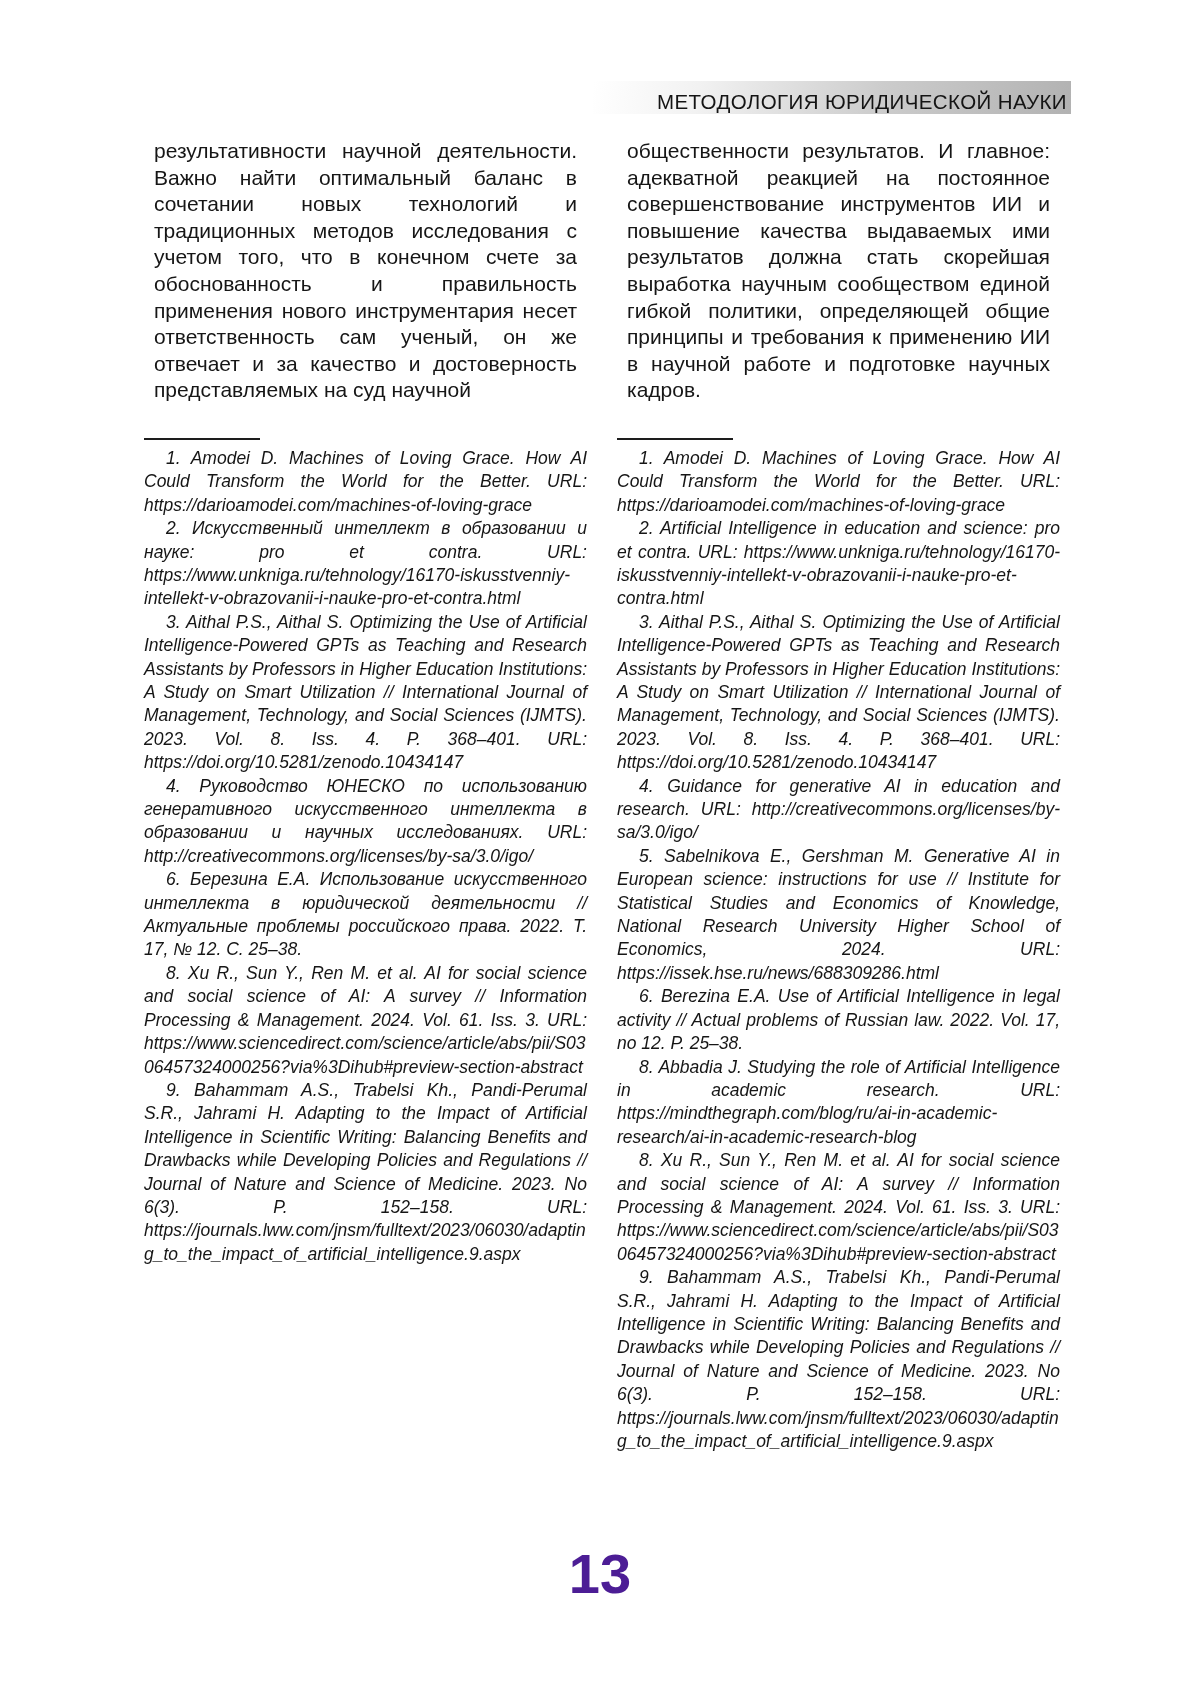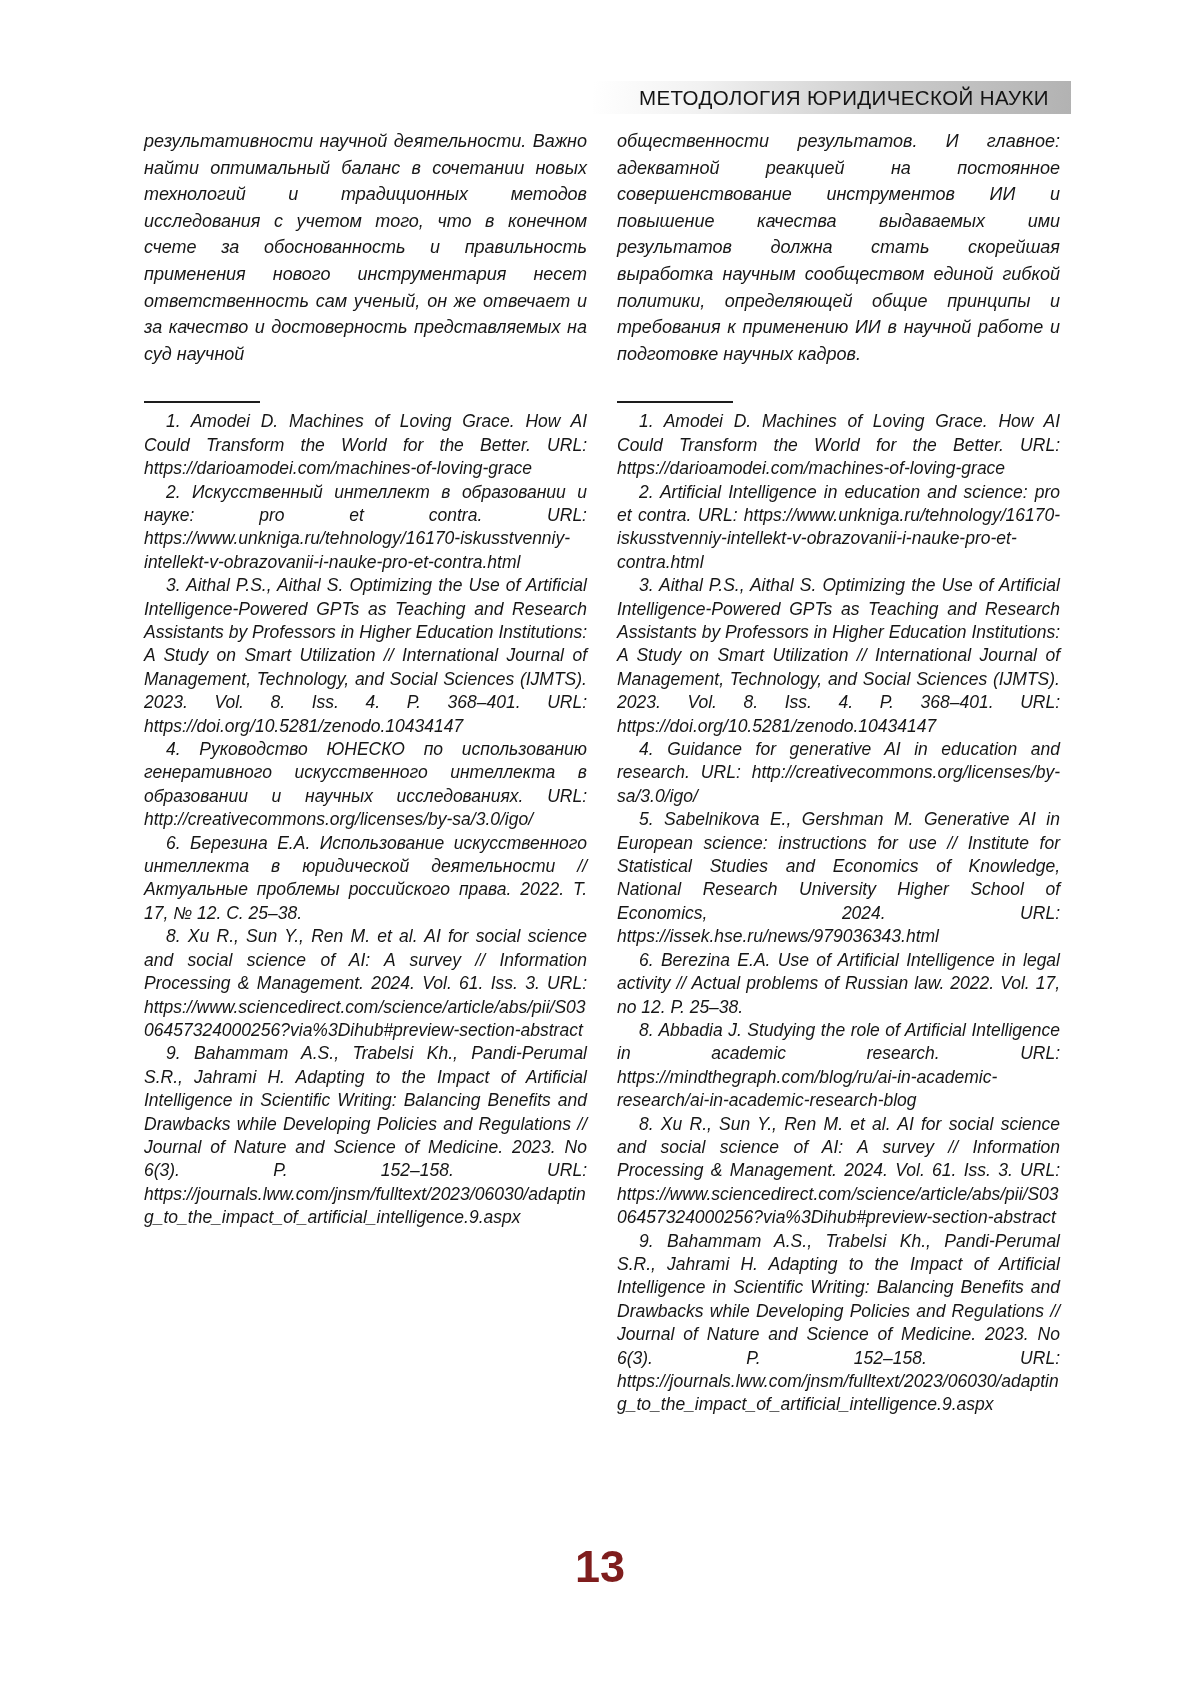--- a/index.html
+++ b/index.html
@@ -8,57 +8,56 @@
     background: #ffffff;
     position: relative;
     font-family: "Liberation Sans", sans-serif;
     color: #161616;
   }
   .running-head {
     position: absolute;
     left: 593px; top: 81px;
     width: 478px; height: 33px;
     background: linear-gradient(100deg, #ffffff 0%, #f2f2f2 22%, #cccccc 60%, #b2b2b2 100%);
-    display: flex; align-items: center; justify-content: flex-end;
-    padding-right: 22px; box-sizing: border-box;
+    display: flex; align-items: flex-end; justify-content: flex-end;
+    padding-right: 4px; box-sizing: border-box;
     font-size: 20.5px; letter-spacing: 0.4px; color: #141414;
     white-space: nowrap;
   }
   .col {
     position: absolute; top: 128px; width: 443px;
   }
   .col-left  { left: 144px; }
   .col-right { left: 617px; }
   .intro {
-    margin: 0;
-    font-size: 18px; line-height: 26.6px;
+    margin: 10px;
+    font-size: 21px; line-height: 26.6px;
     text-align: justify;
     min-height: 213px;
-    font-style: italic;
   }
   .footnotes { margin-top: 34px; }
   .fn-rule {
     width: 116px; height: 0;
     border-top: 2px solid #1d1d1d;
     margin: 0 0 7px 0;
   }
   .fn {
     margin: 0;
     font-style: italic;
     font-size: 17.5px; line-height: 23.4px;
     text-align: justify;
     text-indent: 22px;
     overflow-wrap: break-word;
     word-break: break-word;
   }
   .page-number {
     position: absolute;
     left: 0; top: 1541px; width: 100%;
     text-align: center;
-    font-size: 45px; font-weight: bold; color: #7f1d1d;
+    font-size: 56px; font-weight: bold; color: #4c1d95;
   }
 </style>
 </head>
 <body>
 
 <div class="running-head">
   <span>МЕТОДОЛОГИЯ ЮРИДИЧЕСКОЙ НАУКИ</span>
 </div>
 
 <div class="col col-left">
@@ -76,21 +75,21 @@
 </div>
 
 <div class="col col-right">
   <p class="intro">общественности результатов. И главное: адекватной реакцией на постоянное совершенствование инструментов ИИ и повышение качества выдаваемых ими результатов должна стать скорейшая выработка научным сообществом единой гибкой политики, определяющей общие принципы и требования к применению ИИ в научной работе и подготовке научных кадров.</p>
   <div class="footnotes">
     <div class="fn-rule"></div>
     <p class="fn">1. Amodei D. Machines of Loving Grace. How AI Could Transform the World for the Better. URL: https://darioamodei.com/machines-of-loving-grace</p>
     <p class="fn">2. Artificial Intelligence in education and science: pro et contra. URL: https://www.unkniga.ru/tehnology/16170-iskusstvenniy-intellekt-v-obrazovanii-i-nauke-pro-et-contra.html</p>
     <p class="fn">3. Aithal P.S., Aithal S. Optimizing the Use of Artificial Intelligence-Powered GPTs as Teaching and Research Assistants by Professors in Higher Education Institutions: A Study on Smart Utilization // International Journal of Management, Technology, and Social Sciences (IJMTS). 2023. Vol. 8. Iss. 4. P. 368–401. URL: https://doi.org/10.5281/zenodo.10434147</p>
     <p class="fn">4. Guidance for generative AI in education and research. URL: http://creativecommons.org/licenses/by-sa/3.0/igo/</p>
-    <p class="fn">5. Sabelnikova E., Gershman M. Generative AI in European science: instructions for use // Institute for Statistical Studies and Economics of Knowledge, National Research University Higher School of Economics, 2024. URL: https://issek.hse.ru/news/979036343.html</p>
+    <p class="fn">5. Sabelnikova E., Gershman M. Generative AI in European science: instructions for use // Institute for Statistical Studies and Economics of Knowledge, National Research University Higher School of Economics, 2024. URL: https://issek.hse.ru/news/688309286.html</p>
     <p class="fn">6. Berezina E.A. Use of Artificial Intelligence in legal activity // Actual problems of Russian law. 2022. Vol. 17, no 12. P. 25–38.</p>
     <p class="fn">8. Abbadia J. Studying the role of Artificial Intelligence in academic research. URL: https://mindthegraph.com/blog/ru/ai-in-academic-research/ai-in-academic-research-blog</p>
     <p class="fn">8. Xu R., Sun Y., Ren M. et al. AI for social science and social science of AI: A survey // Information Processing &amp; Management. 2024. Vol. 61. Iss. 3. URL: https://www.sciencedirect.com/science/article/abs/pii/S0306457324000256?via%3Dihub#preview-section-abstract</p>
     <p class="fn">9. Bahammam A.S., Trabelsi Kh., Pandi-Perumal S.R., Jahrami H. Adapting to the Impact of Artificial Intelligence in Scientific Writing: Balancing Benefits and Drawbacks while Developing Policies and Regulations // Journal of Nature and Science of Medicine. 2023. No 6(3). P. 152–158. URL: https://journals.lww.com/jnsm/fulltext/2023/06030/adapting_to_the_impact_of_artificial_intelligence.9.aspx</p>
   </div>
 </div>
 
 <div class="page-number">13</div>
 
 </body></html>

